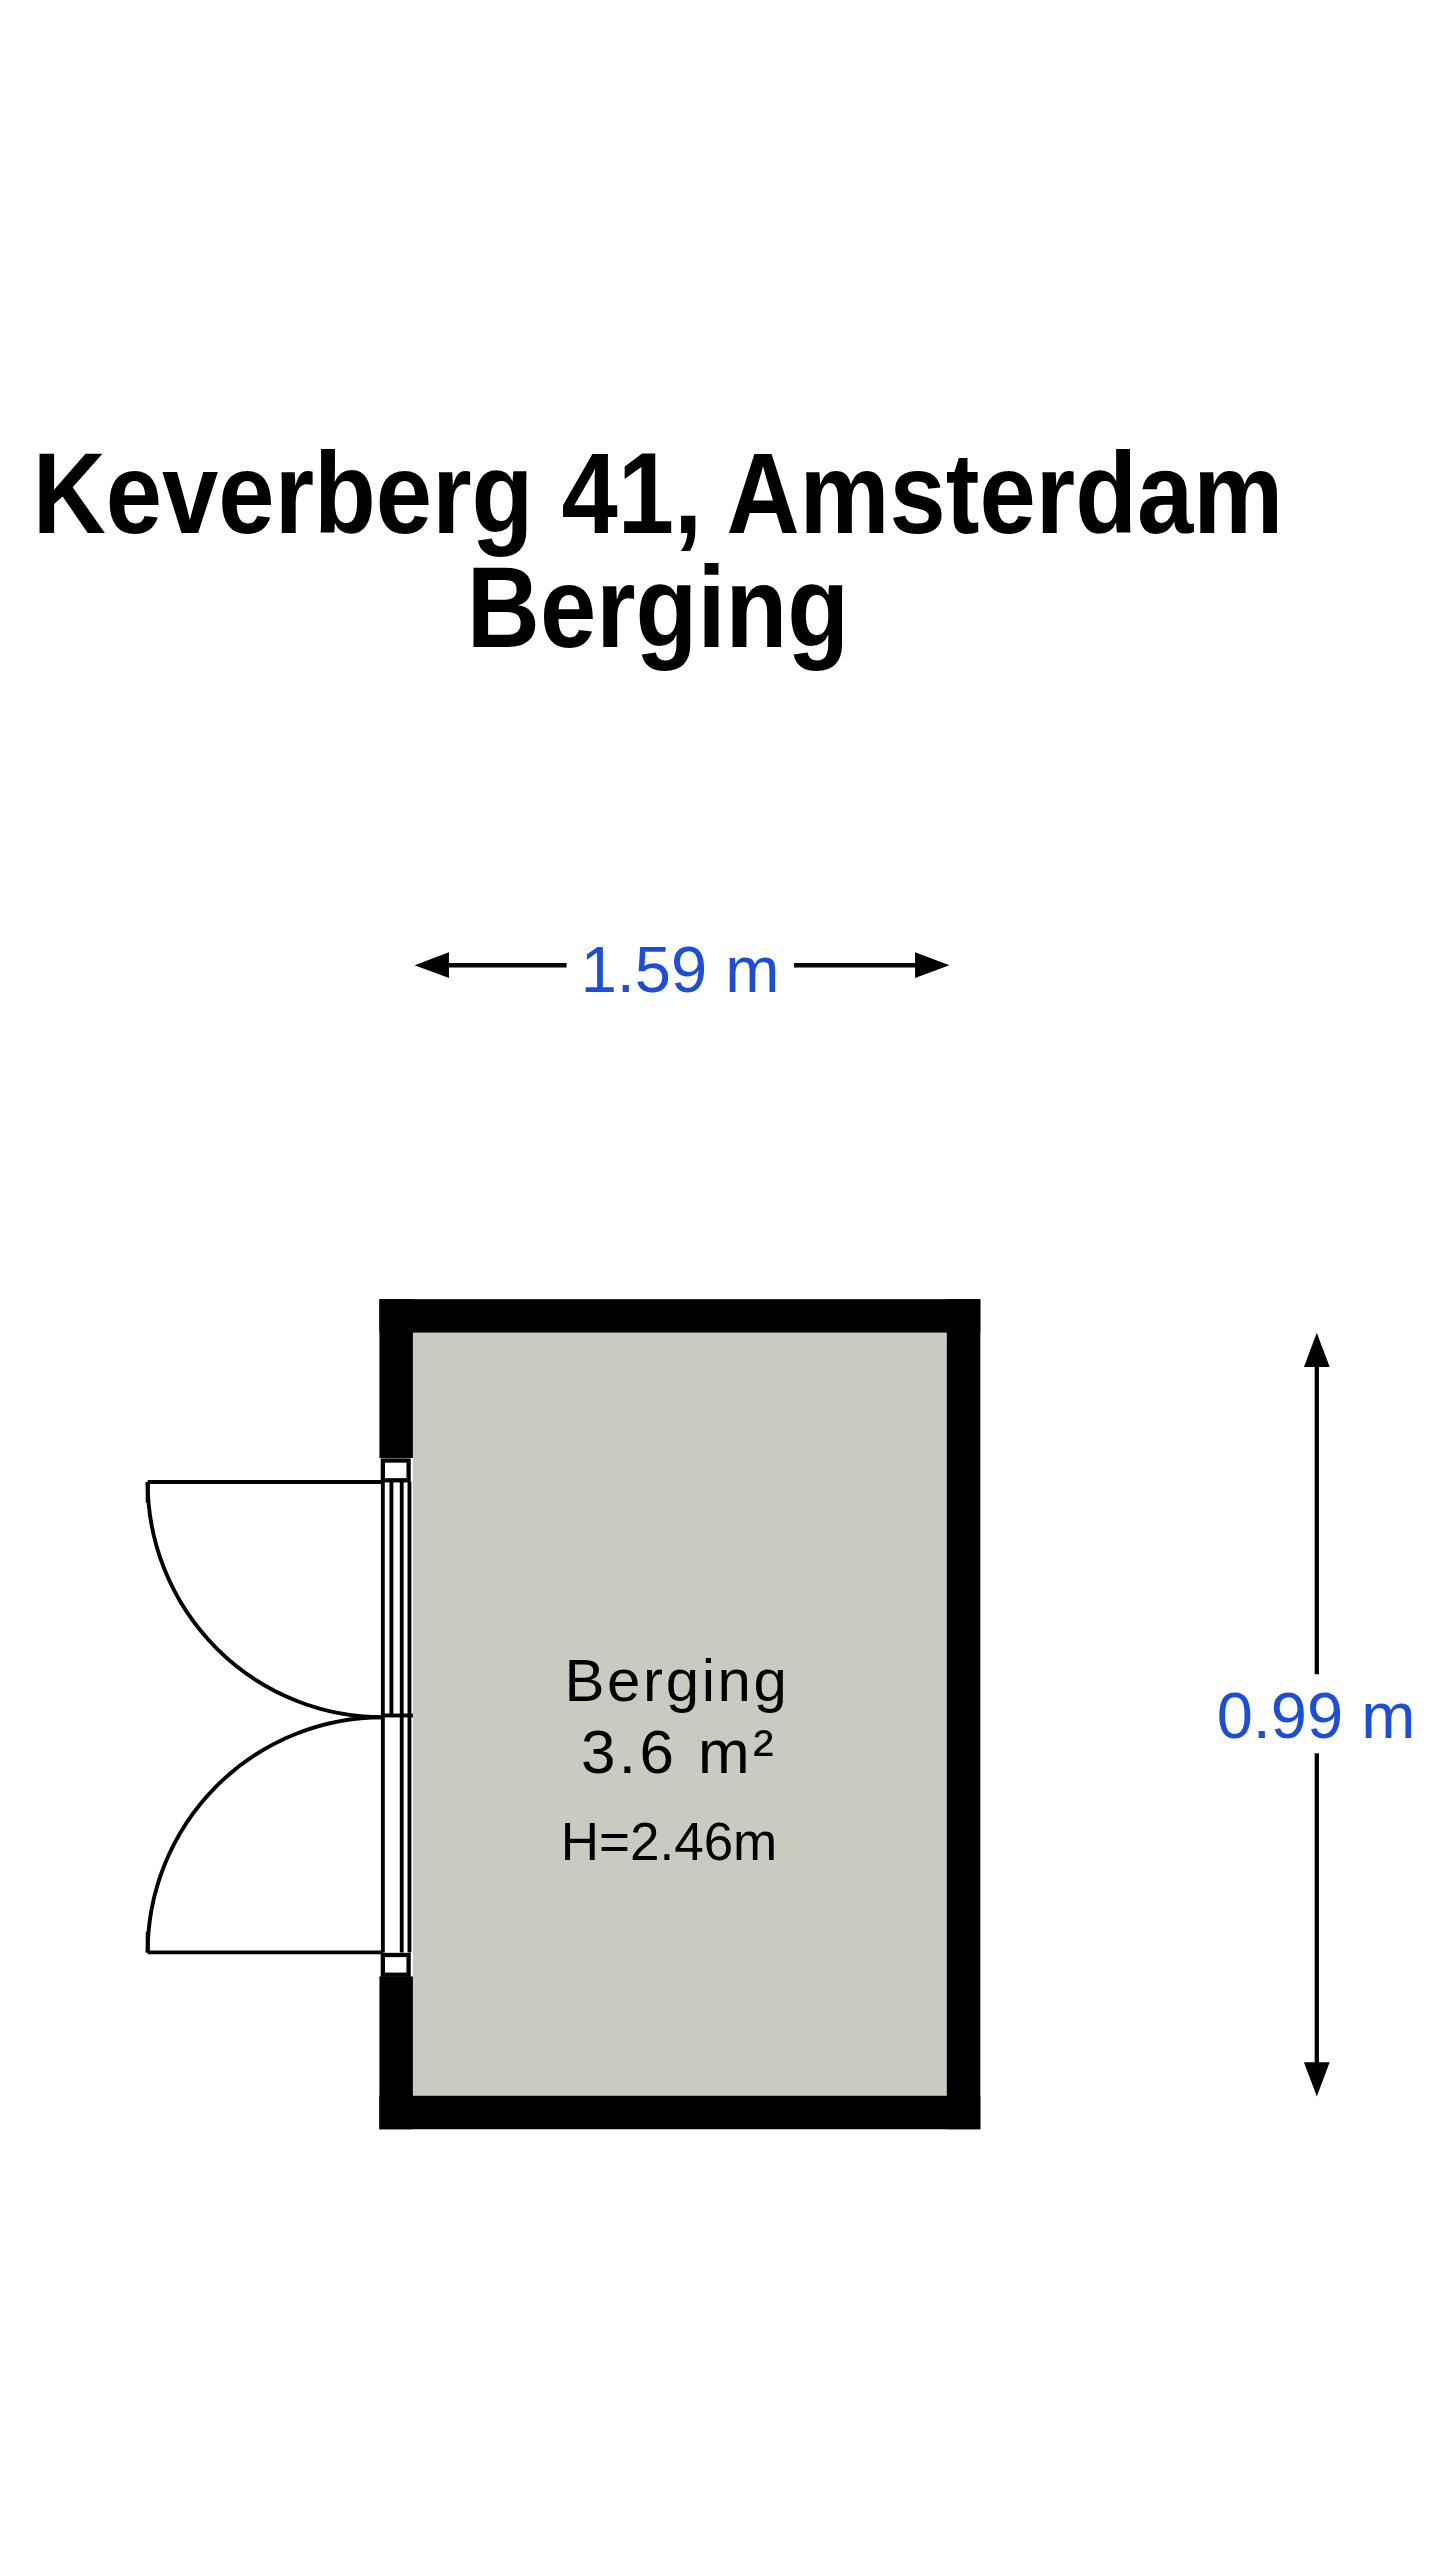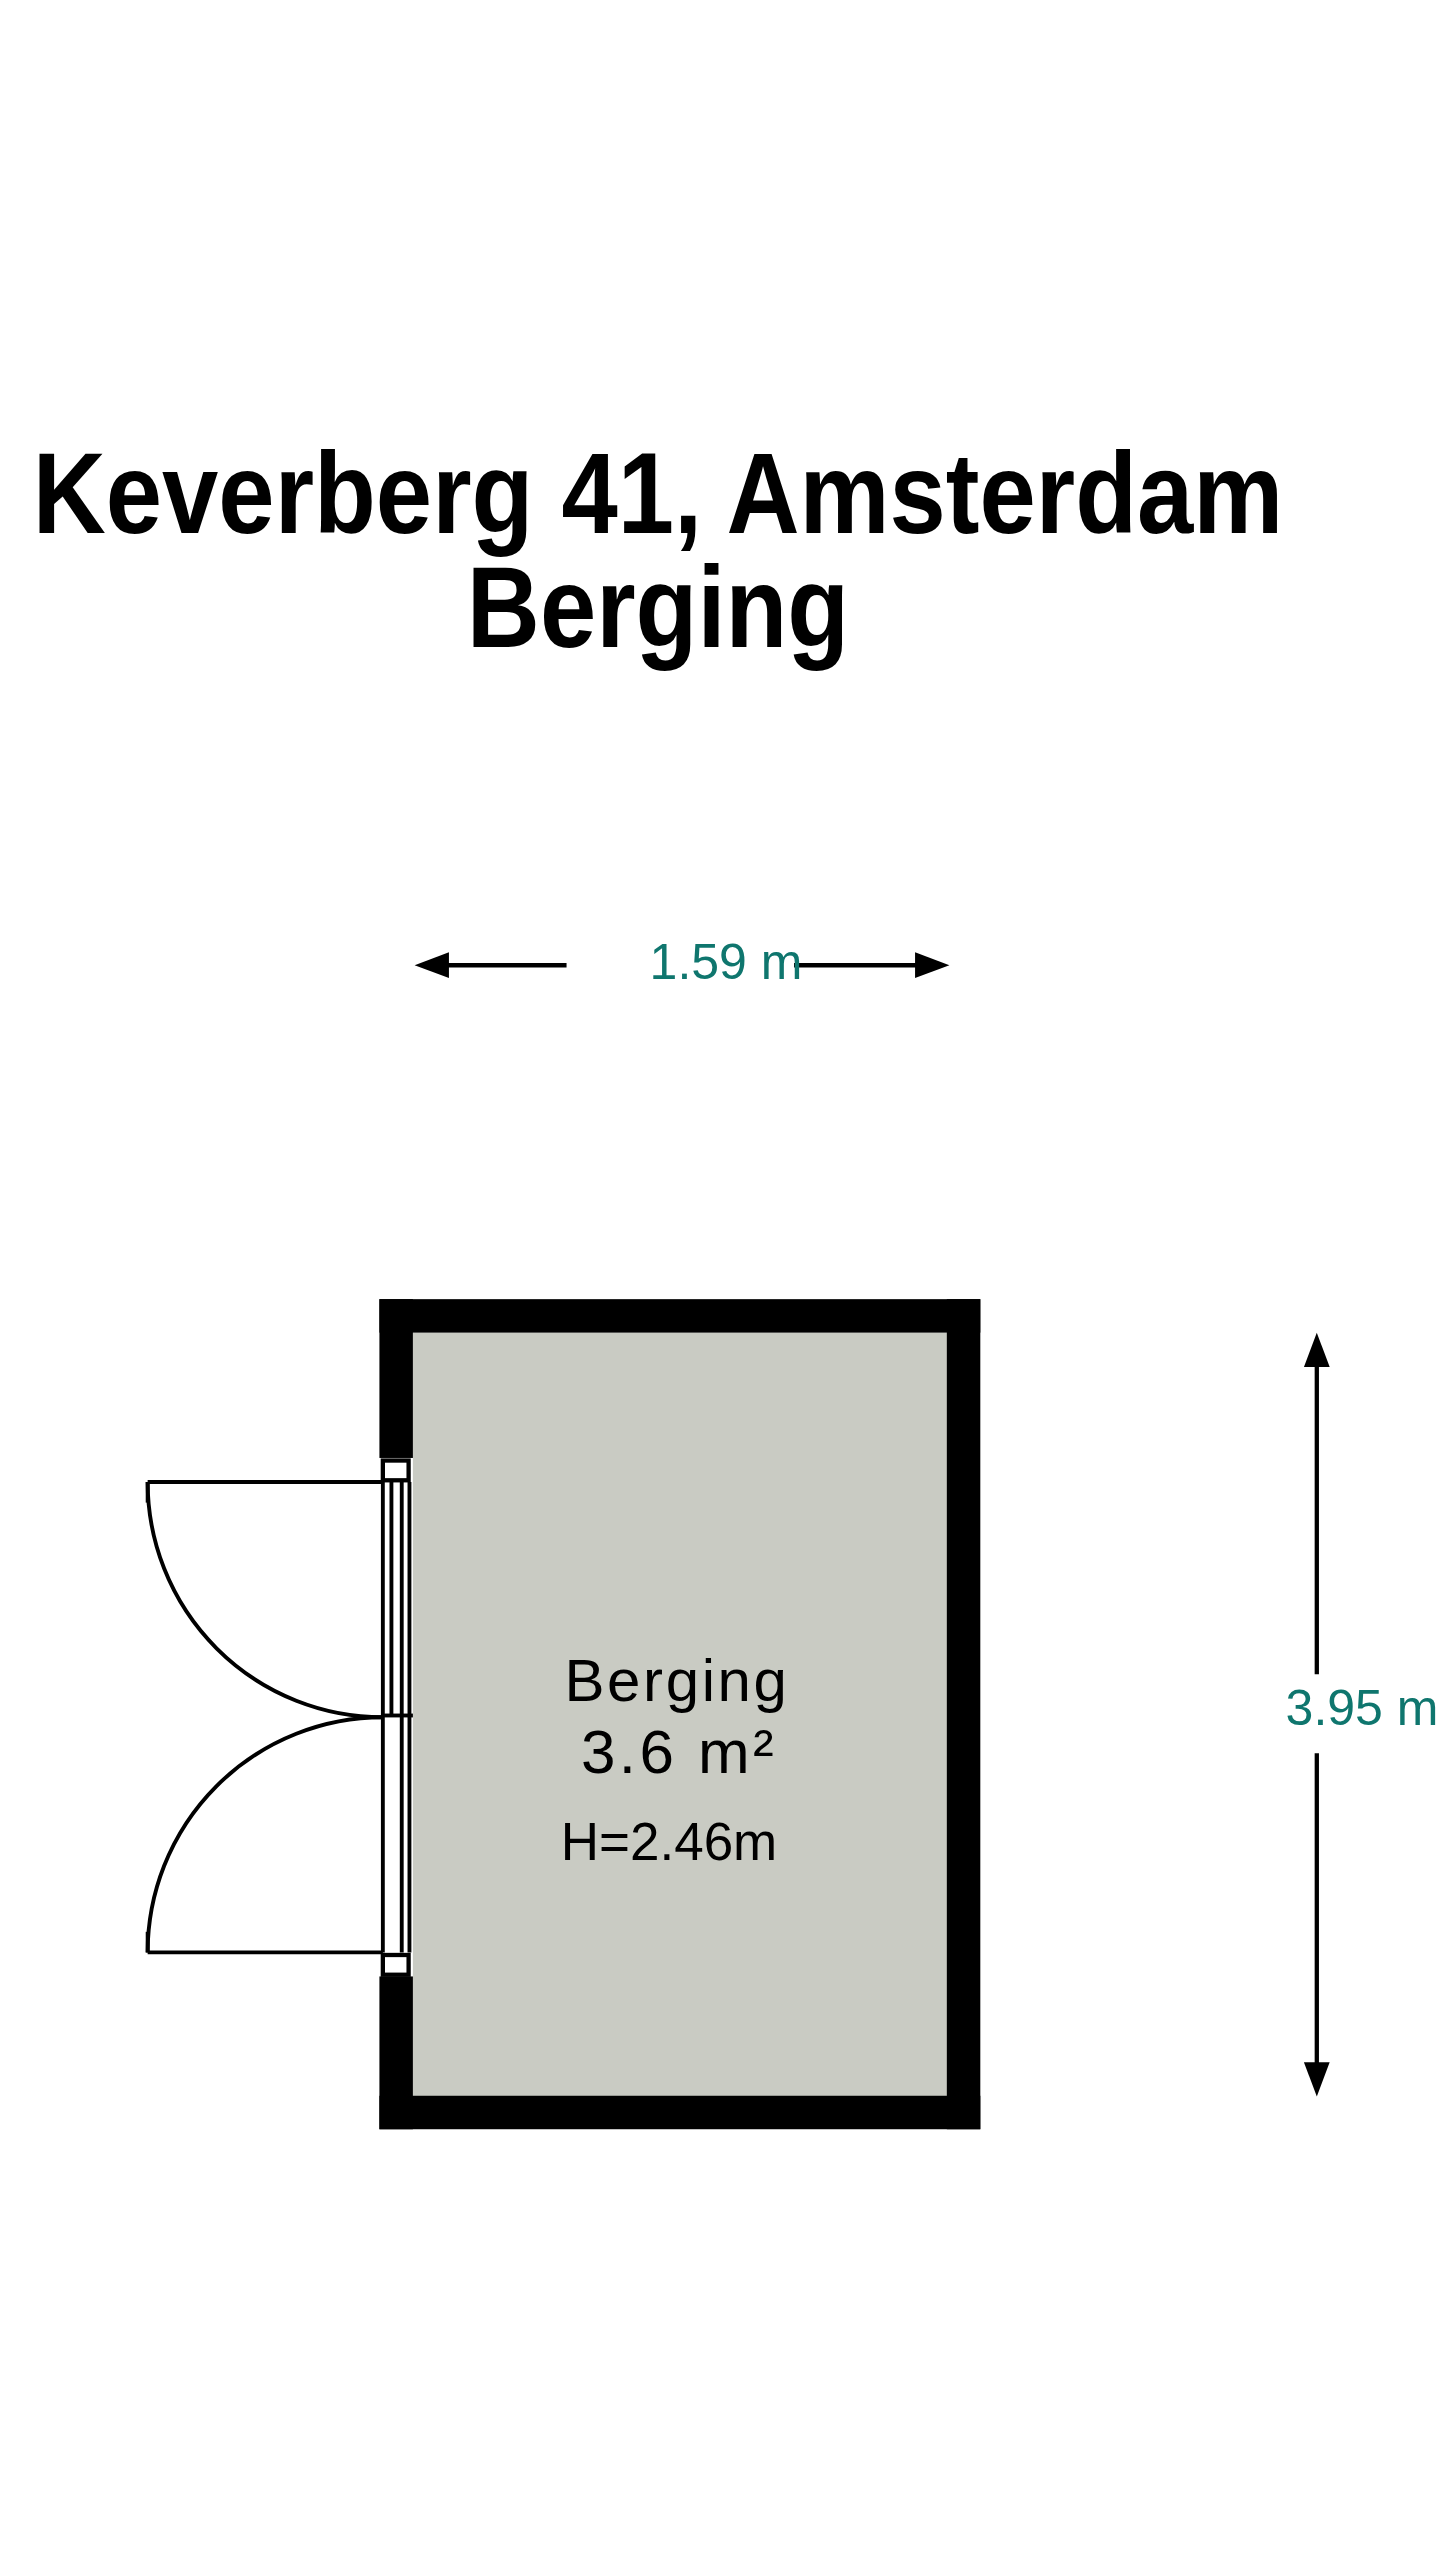--- a/index.html
+++ b/index.html
@@ -21,25 +21,24 @@
     white-space: nowrap;
     font-weight: bold;
     font-size: 115px;
     line-height: 1;
     transform: translateX(-50%) scaleX(0.88);
     color: #000000;
   }
   .dim-label {
     position: absolute;
     white-space: nowrap;
-    font-size: 50px;
+    font-size: 65px;
     line-height: 1;
     transform: translateX(-50%);
-    color: #0f766e;
-    margin-left: 46px;
+    color: #1d4ed8;
   }
   .room-label {
     position: absolute;
     white-space: nowrap;
     line-height: 1;
     transform: translateX(-50%);
     color: #000000;
   }
   #room-name   { font-size: 60px; letter-spacing: 2.6px; }
   #room-area   { font-size: 62px; letter-spacing: 3.4px; text-align: right; }
@@ -103,21 +102,21 @@
     <g>
       <polygon class="arrowhead" points="1534,1552 1519,1592 1549,1592"></polygon>
       <line class="dimline" x1="1534" y1="1590" x2="1534" y2="1950"></line>
       <line class="dimline" x1="1534" y1="2042" x2="1534" y2="2404"></line>
       <polygon class="arrowhead" points="1534,2442 1519,2402 1549,2402"></polygon>
     </g>
   </svg>
 
   <div class="dim-label" style="left:680px; top:937px;">1.59 m</div>
 
-  <div class="dim-label" style="left:1316px; top:1683px;">3.95 m</div>
+  <div class="dim-label" style="left:1316px; top:1683px;">0.99 m</div>
 
   <div>
     <div id="room-name" class="room-label" style="left:677px; top:1651px;">Berging</div>
     <div id="room-area" class="room-label" style="left:679px; top:1721px;">3.6 m²</div>
     <div id="room-height" class="room-label" style="left:669px; top:1788px;">H=2.46m</div>
   </div>
 
 </div>
 
 

